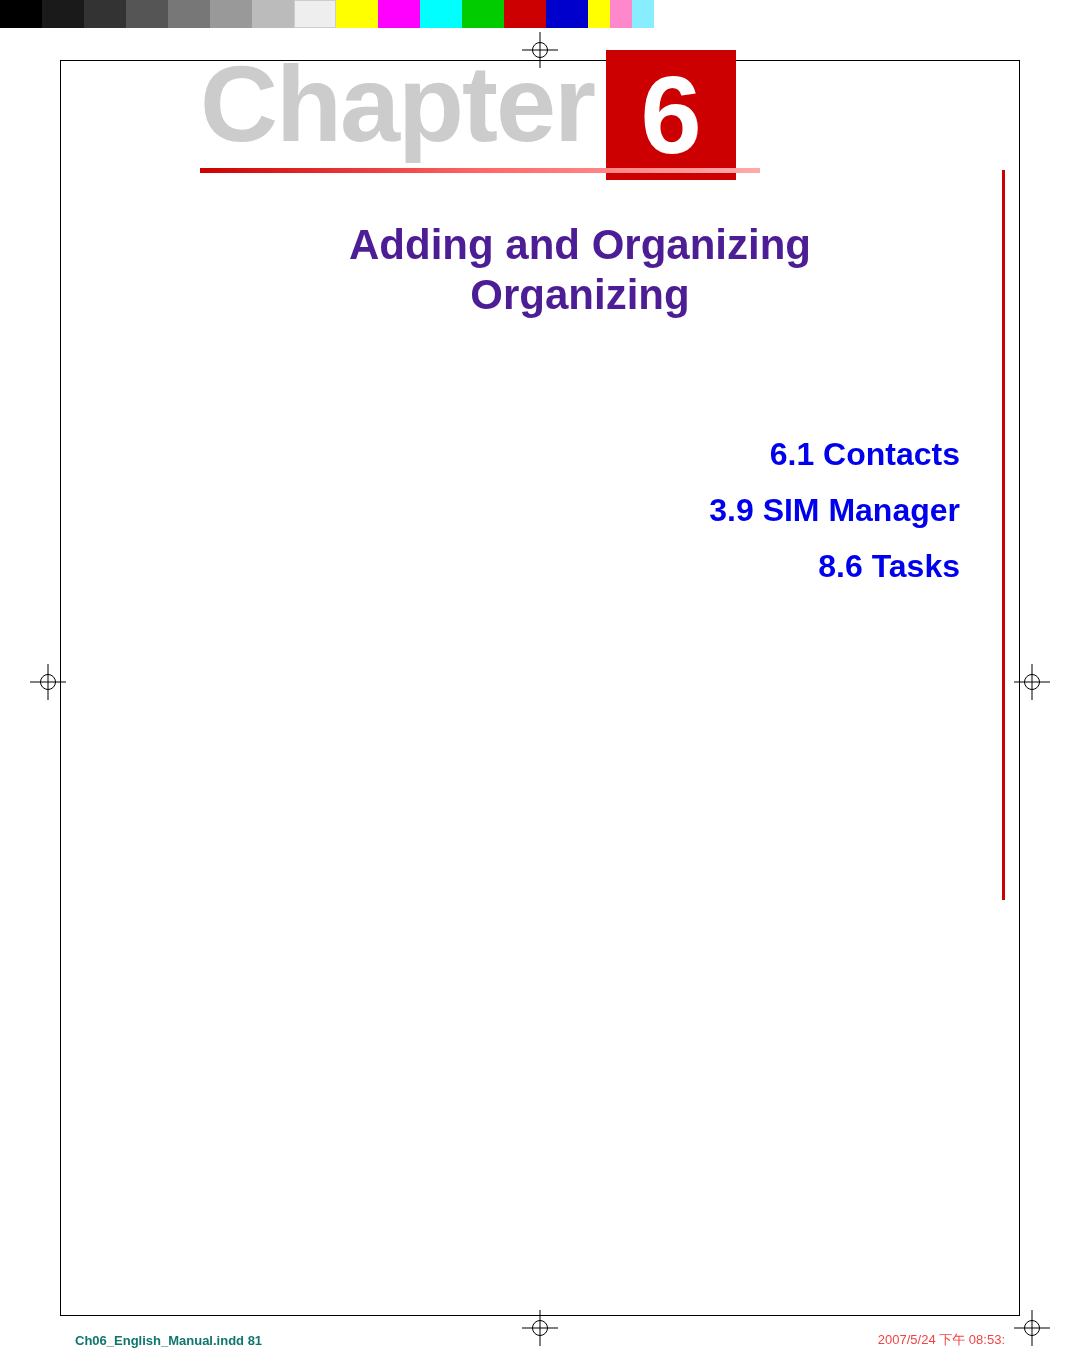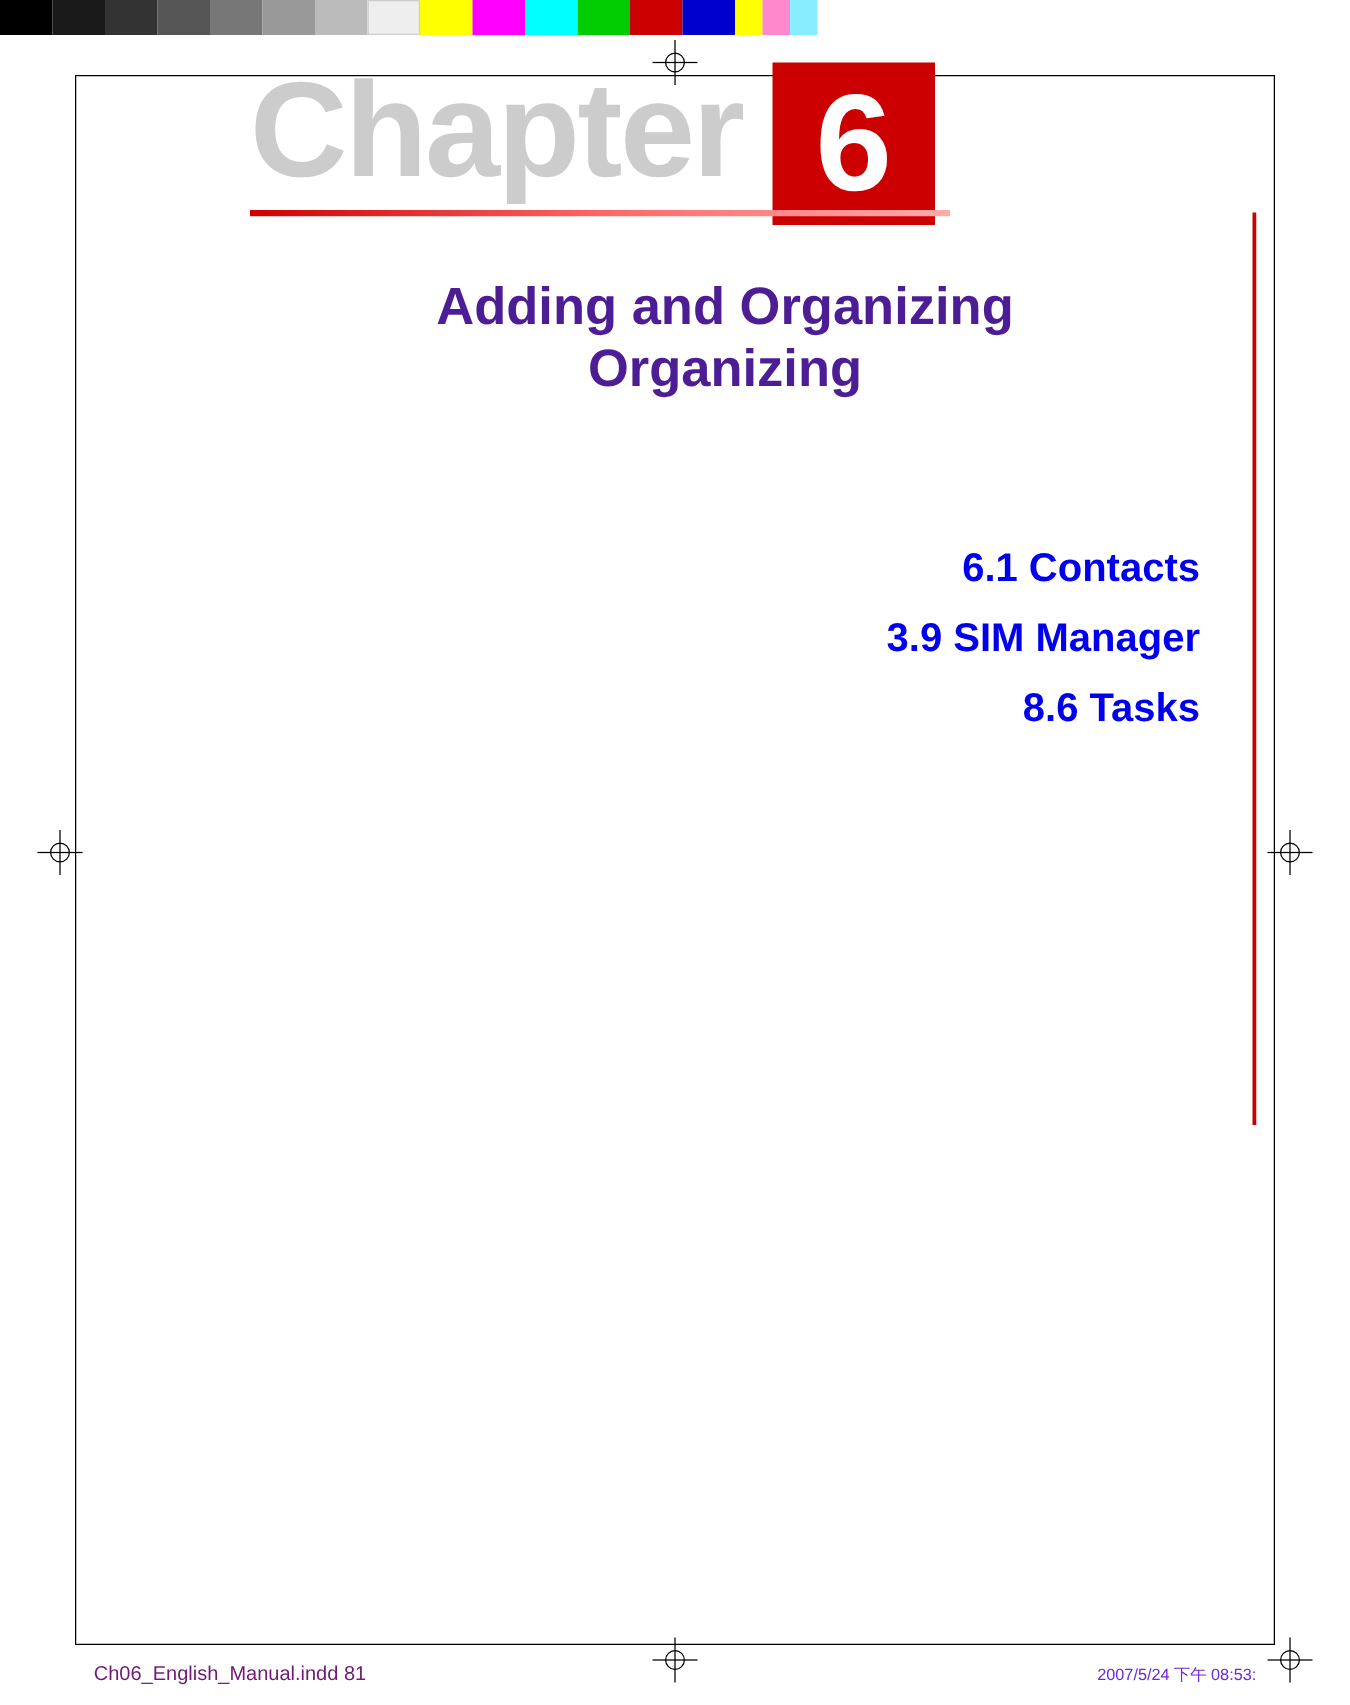--- a/index.html
+++ b/index.html
@@ -37,21 +37,21 @@
       align-items: flex-start;
     }
 
     .chapter-word {
       font-size: 108px;
       font-weight: 900;
       color: #cccccc;
       font-family: Arial Black, Arial, sans-serif;
       line-height: 1;
       letter-spacing: -2px;
-      margin-right: 16px;
+      margin-right: 4px;
     }
 
     .chapter-number-box {
       background: #cc0000;
       width: 130px;
       height: 130px;
       display: flex;
       align-items: center;
       justify-content: center;
       margin-left: 8px;
@@ -126,28 +126,29 @@
       position: absolute;
       bottom: 15px;
       left: 75px;
       right: 75px;
       display: flex;
       justify-content: space-between;
       align-items: center;
     }
 
     .footer-left {
-      font-size: 16px;
-      color: #701a75;
+      font-size: 13px;
+      color: #0f766e;
       font-family: Arial, sans-serif;
+      font-weight: bold;
     }
 
     .footer-right {
       font-size: 13px;
-      color: #6d28d9;
+      color: #ef4444;
       font-family: Arial, sans-serif;
     }
 
     
     .border-top {
       position: absolute;
       top: 60px;
       left: 60px;
       right: 60px;
       height: 1px;

